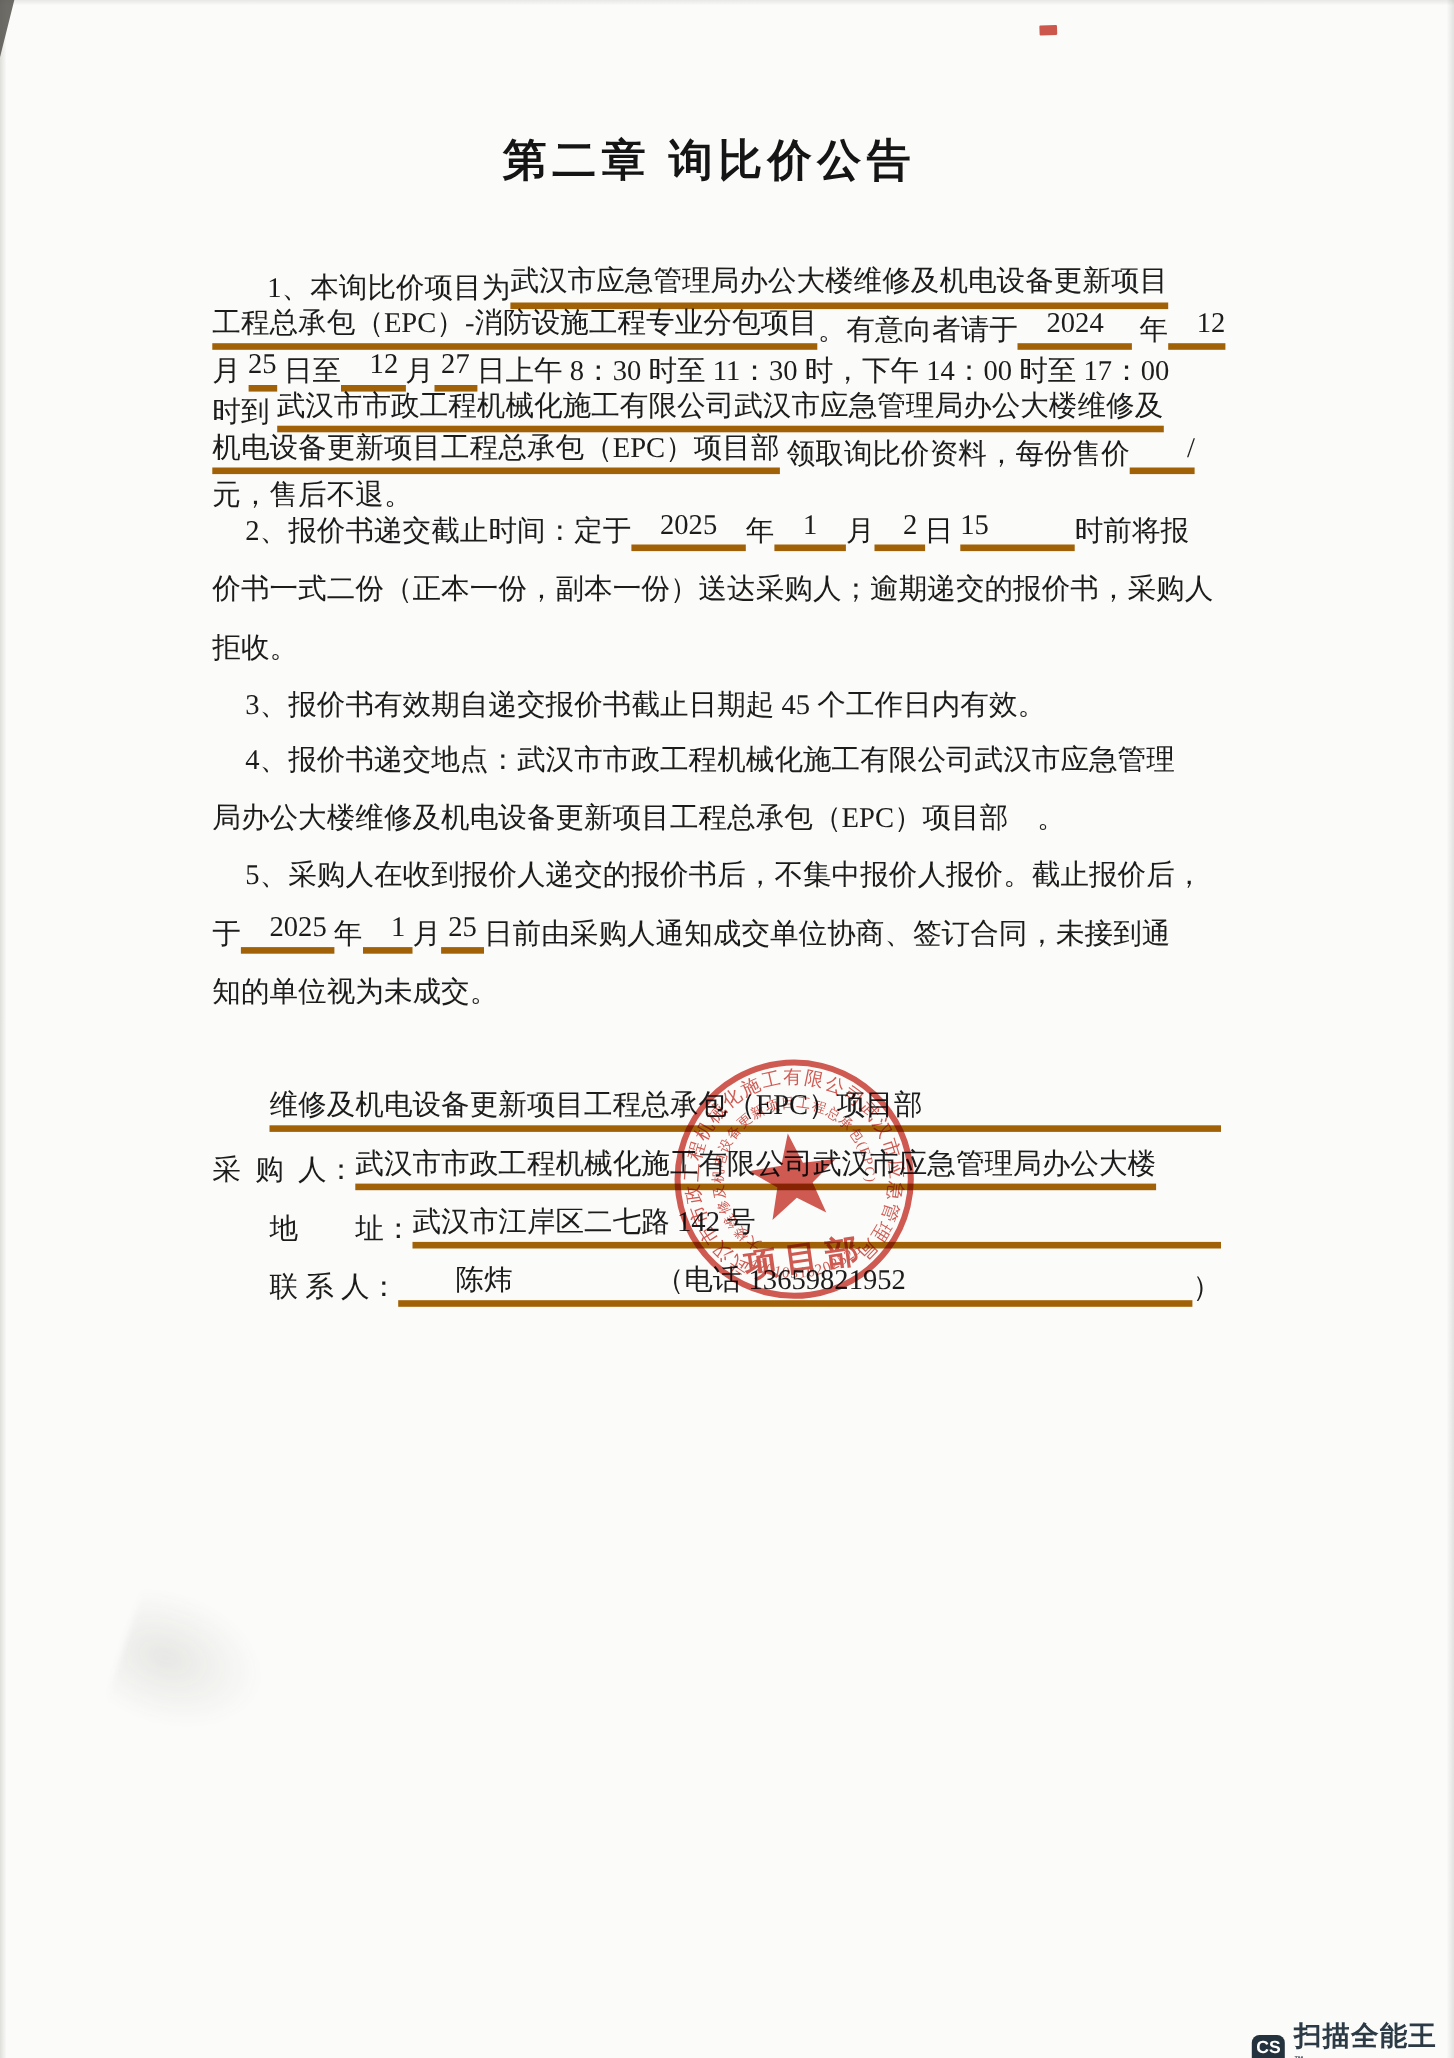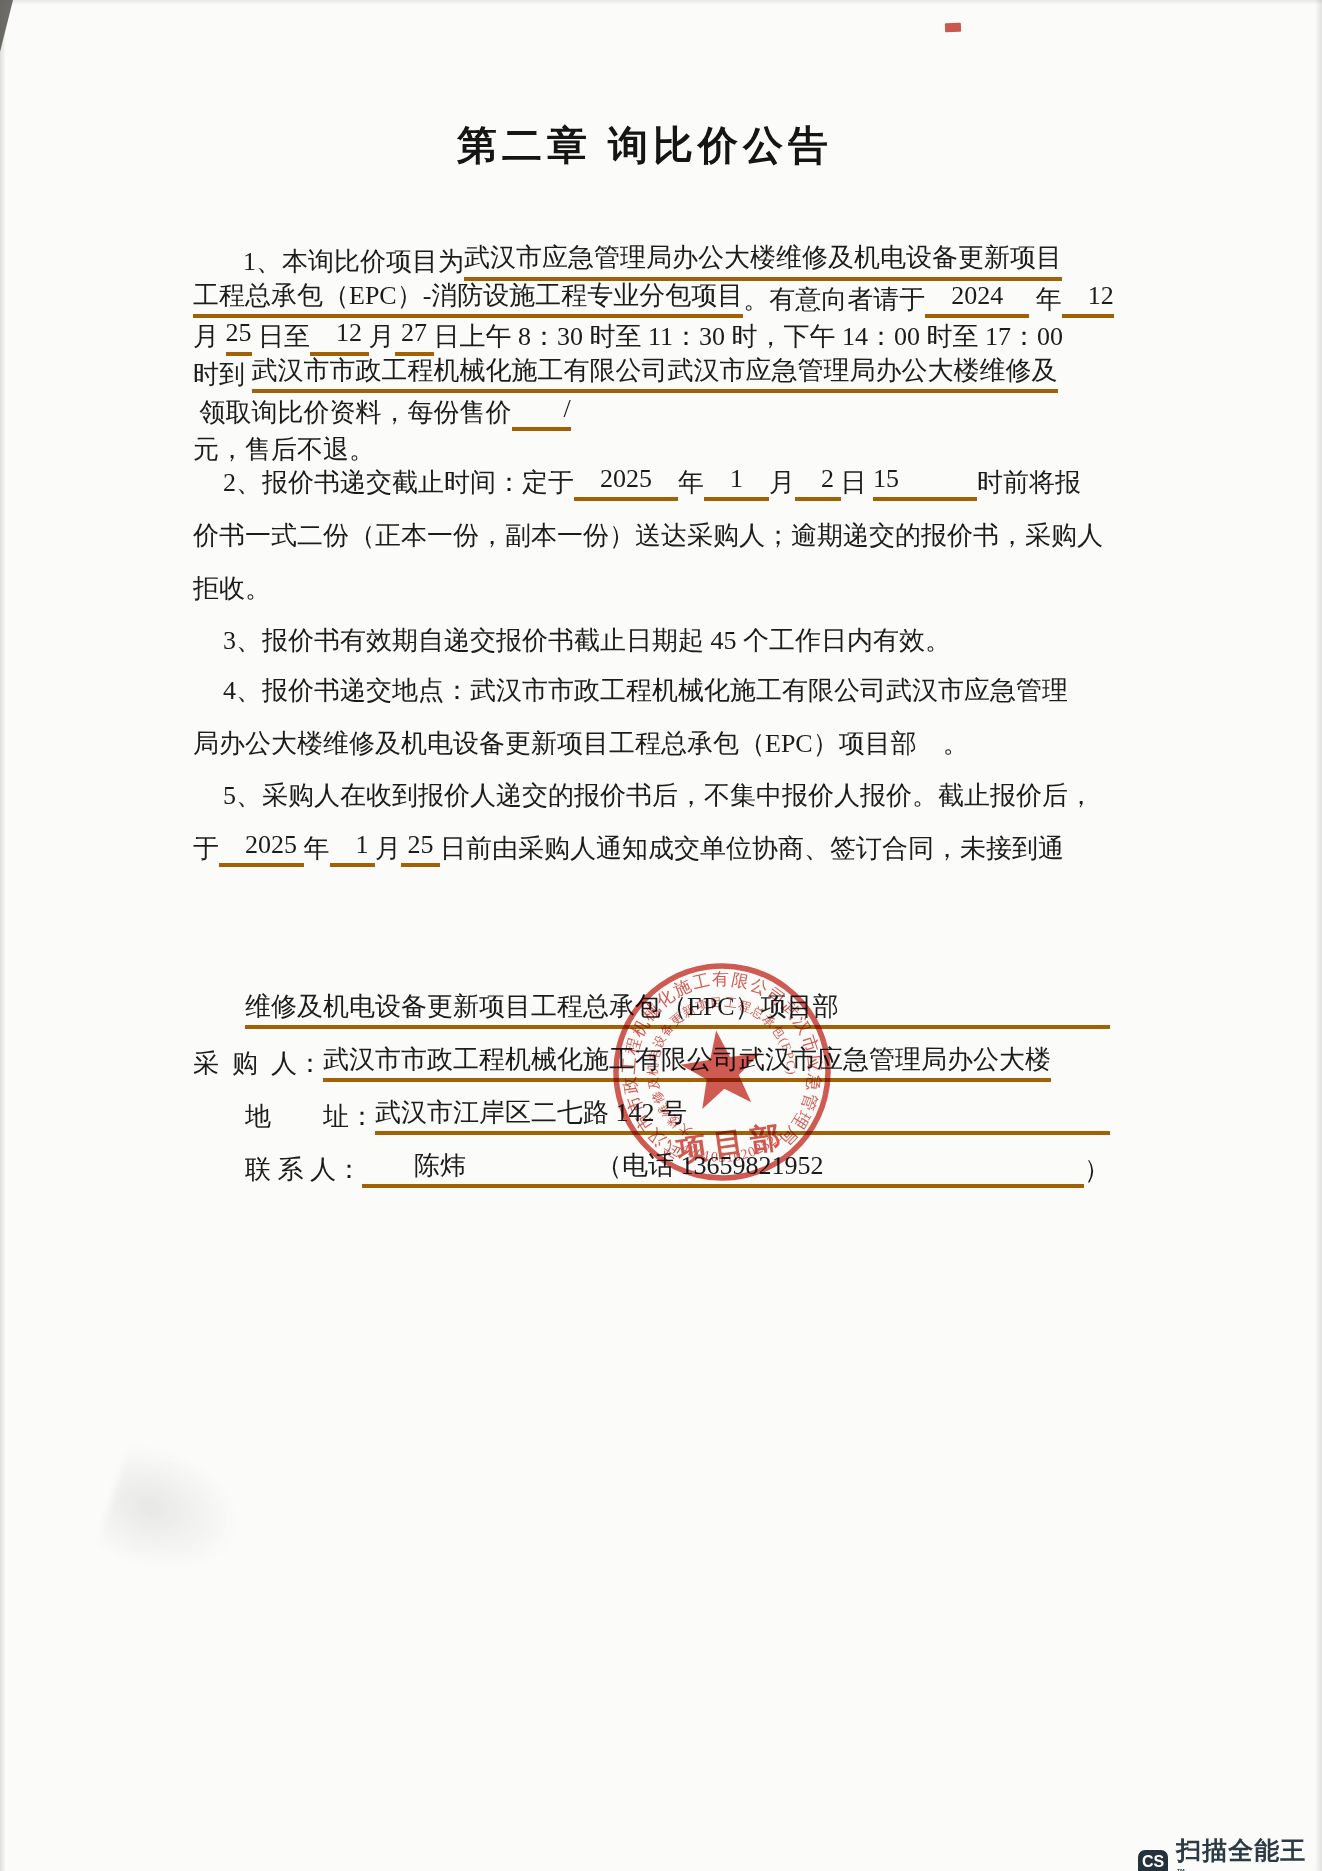--- a/index.html
+++ b/index.html
@@ -29,21 +29,21 @@
   .title{
     position:absolute;top:118px;left:0;width:1290px;
     text-align:center;
     font-family:"Liberation Sans","DejaVu Sans",sans-serif;
     font-weight:bold;font-size:40px;letter-spacing:5px;color:#151515;
   }
   
   .para{position:absolute;left:193px;width:917px;font-size:26px;}
   .line{display:flex;align-items:flex-end;white-space:pre;}
   .line span{line-height:1.32;white-space:pre;padding-bottom:1px;}
-  .u{border-bottom:4px solid #a16207;}
+  .u{border-bottom:6px solid #a16207;}
   .fill{flex:1 1 auto;}
   #p1{top:243px;}  #p1 .line{height:37.6px;}
   #p1 .line:first-child{padding-left:50px;}
   #p2{top:448px;}  #p3{top:606px;} #p4{top:656px;} #p5{top:761px;}
   #p2 .line,#p3 .line,#p4 .line,#p5 .line,#sig-block .line{height:53px;}
   #p2 .line:first-child,#p3 .line:first-child,#p4 .line:first-child,#p5 .line:first-child{padding-left:30px;}
   #sig-block{top:976px;}
   #sig-block .line:nth-child(1),#sig-block .line:nth-child(3),#sig-block .line:nth-child(4){padding-left:52px;}
   
   .stamp{position:absolute;left:592px;top:942px;width:260px;height:260px;
@@ -73,38 +73,39 @@
   <div class="red-mark"></div>
   <div class="shadow-bl"></div>
 
   <div class="title">第二章  询比价公告</div>
 
   <div class="para" id="p1">
       <div class="line"><span>1、本询比价项目为</span><span class="u">武汉市应急管理局办公大楼维修及机电设备更新项目</span></div>
       <div class="line"><span class="u">工程总承包（EPC）-消防设施工程专业分包项目</span><span>。有意向者请于</span><span class="u">　2024　</span><span> 年</span><span class="u">　12</span></div>
       <div class="line"><span>月 </span><span class="u">25</span><span> 日至</span><span class="u">　12 </span><span>月</span><span class="u"> 27 </span><span>日上午 8：30 时至 11：30 时，下午 14：00 时至 17：00</span></div>
       <div class="line"><span>时到 </span><span class="u">武汉市市政工程机械化施工有限公司武汉市应急管理局办公大楼维修及</span></div>
-      <div class="line"><span> 领取询比价资料，每份售价</span><span class="u">　　/</span></div>
+      <div class="line"><span class="u">机电设备更新项目工程总承包（EPC）项目部</span><span> 领取询比价资料，每份售价</span><span class="u">　　/</span></div>
       <div class="line"><span>元，售后不退。</span></div>
     </div>
   <div class="para" id="p2">
       <div class="line"><span>2、报价书递交截止时间：定于</span><span class="u">　2025　</span><span>年</span><span class="u">　1　</span><span>月</span><span class="u">　2 </span><span>日 </span><span class="u">15　　　</span><span>时前将报</span></div>
       <div class="line"><span>价书一式二份（正本一份，副本一份）送达采购人；逾期递交的报价书，采购人</span></div>
       <div class="line"><span>拒收。</span></div>
     </div>
   <div class="para" id="p3">
       <div class="line"><span>3、报价书有效期自递交报价书截止日期起 45 个工作日内有效。</span></div>
     </div>
   <div class="para" id="p4">
       <div class="line"><span>4、报价书递交地点：武汉市市政工程机械化施工有限公司武汉市应急管理</span></div>
       <div class="line"><span>局办公大楼维修及机电设备更新项目工程总承包（EPC）项目部　。</span></div>
     </div>
   <div class="para" id="p5">
       <div class="line"><span>5、采购人在收到报价人递交的报价书后，不集中报价人报价。截止报价后，</span></div>
       <div class="line"><span>于</span><span class="u">　2025 </span><span>年</span><span class="u">　1 </span><span>月</span><span class="u"> 25 </span><span>日前由采购人通知成交单位协商、签订合同，未接到通</span></div>
+      <div class="line"><span>知的单位视为未成交。</span></div>
     </div>
 
   <div class="para" id="sig-block">
       <div class="line"><span class="u fill">维修及机电设备更新项目工程总承包（EPC）项目部</span></div>
       <div class="line"><span>采  购  人：</span><span class="u">武汉市市政工程机械化施工有限公司武汉市应急管理局办公大楼</span></div>
       <div class="line"><span>地　　址：</span><span class="u fill">武汉市江岸区二七路 142 号</span></div>
       <div class="line"><span>联 系 人：</span><span class="u fill">　　陈炜　　　　　（电话 13659821952</span><span>）</span></div>
     </div>
 
   <svg class="stamp" viewBox="0 0 260 260">

